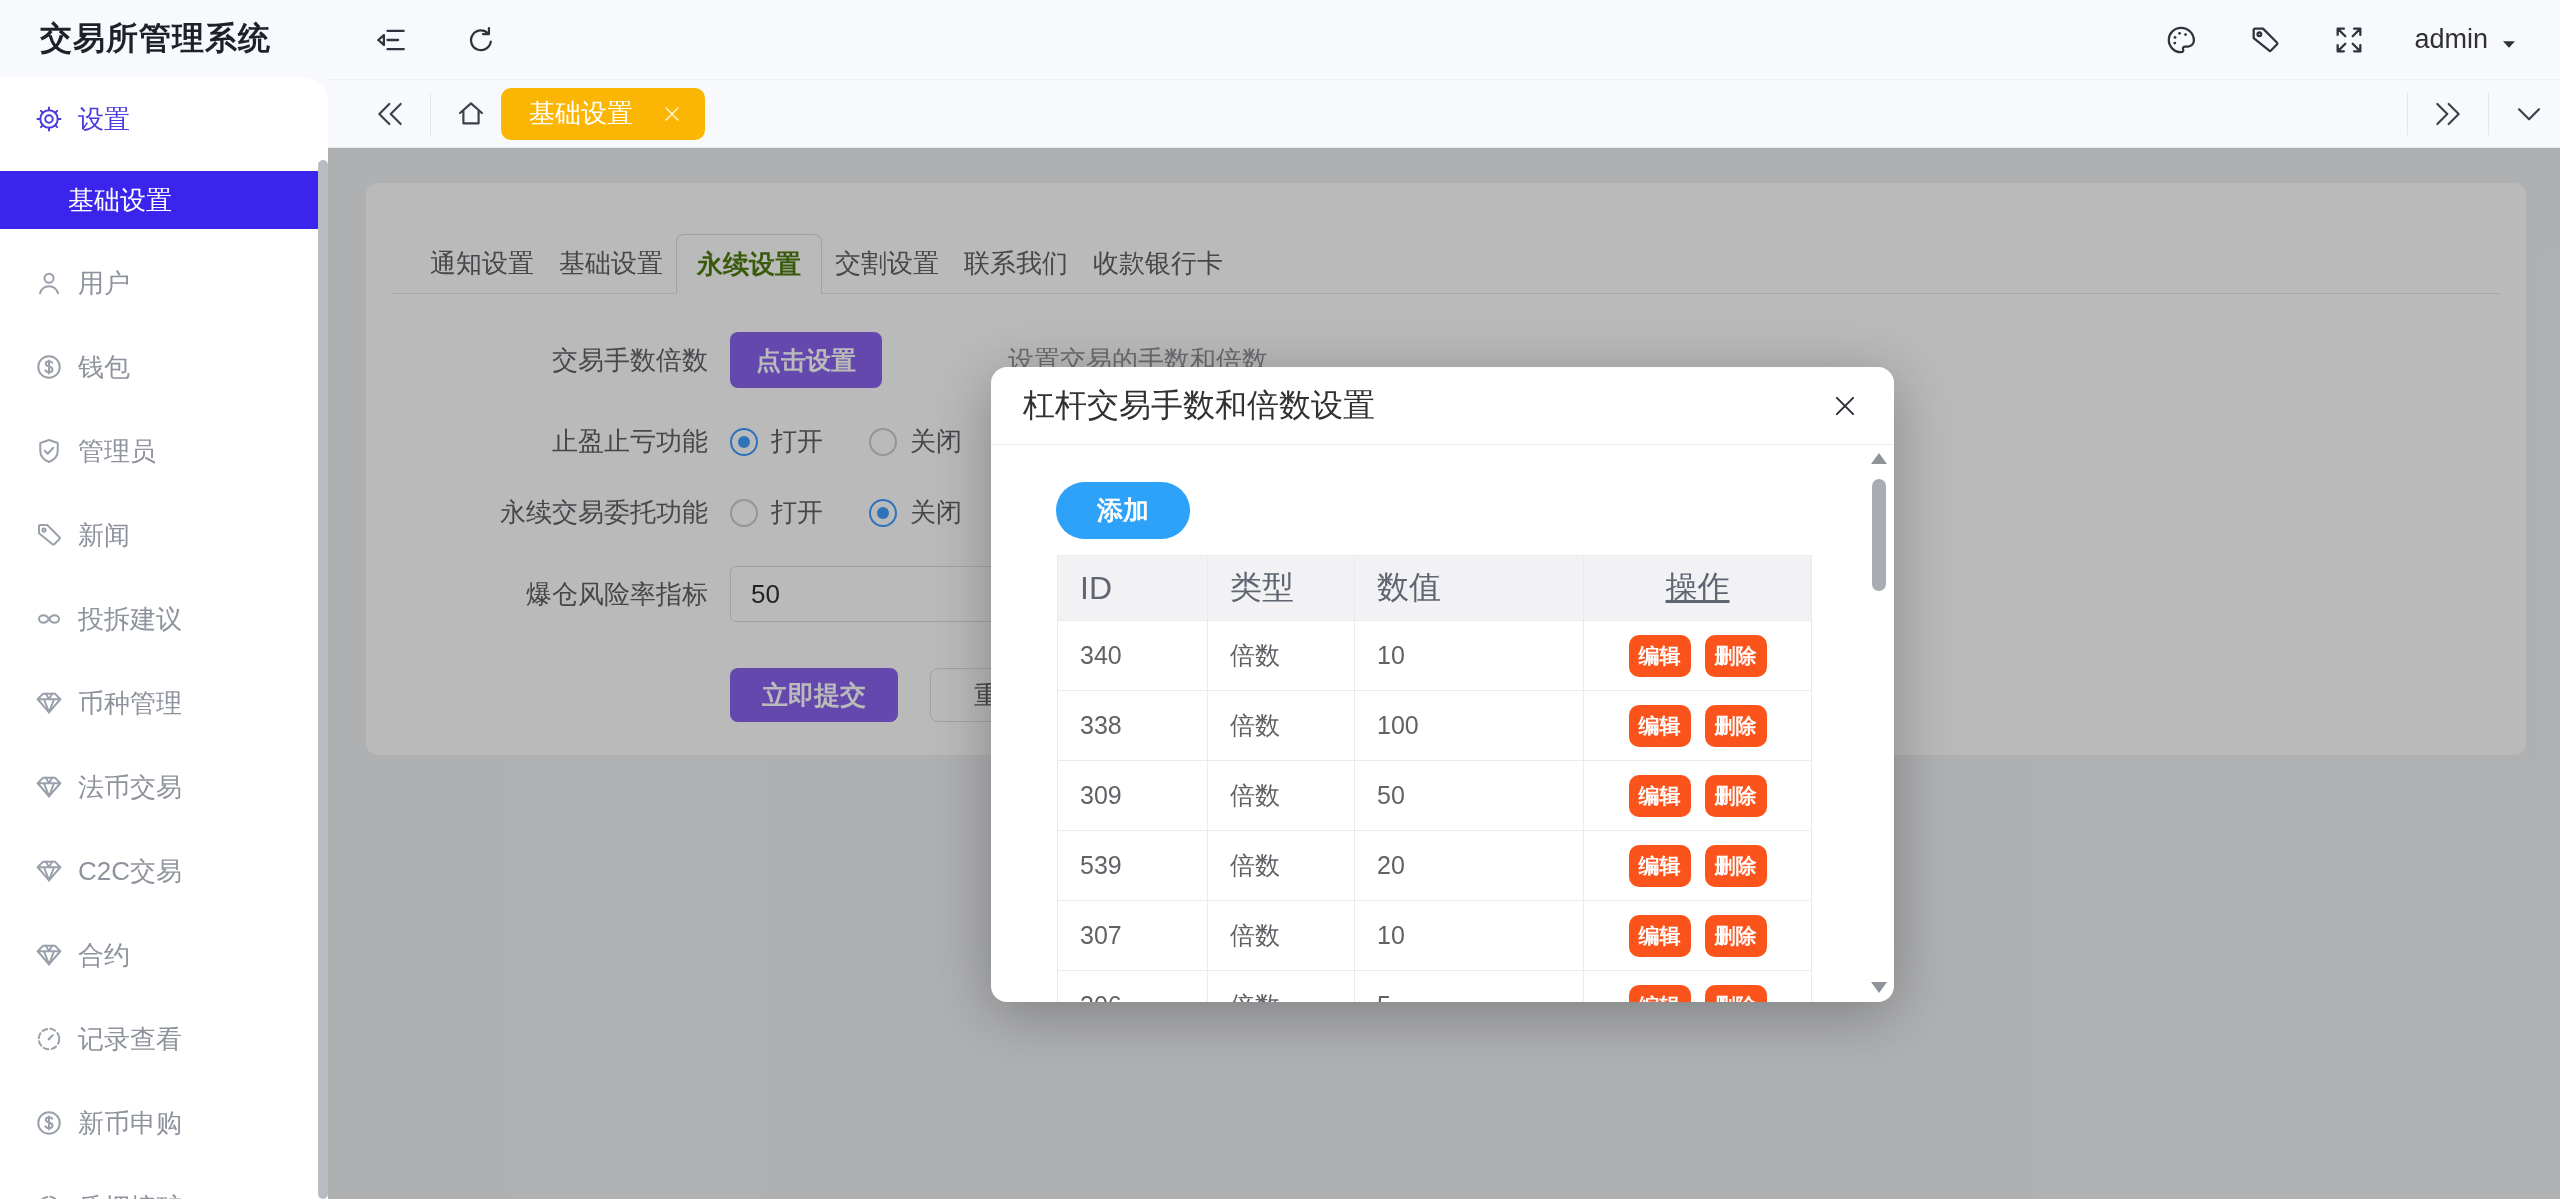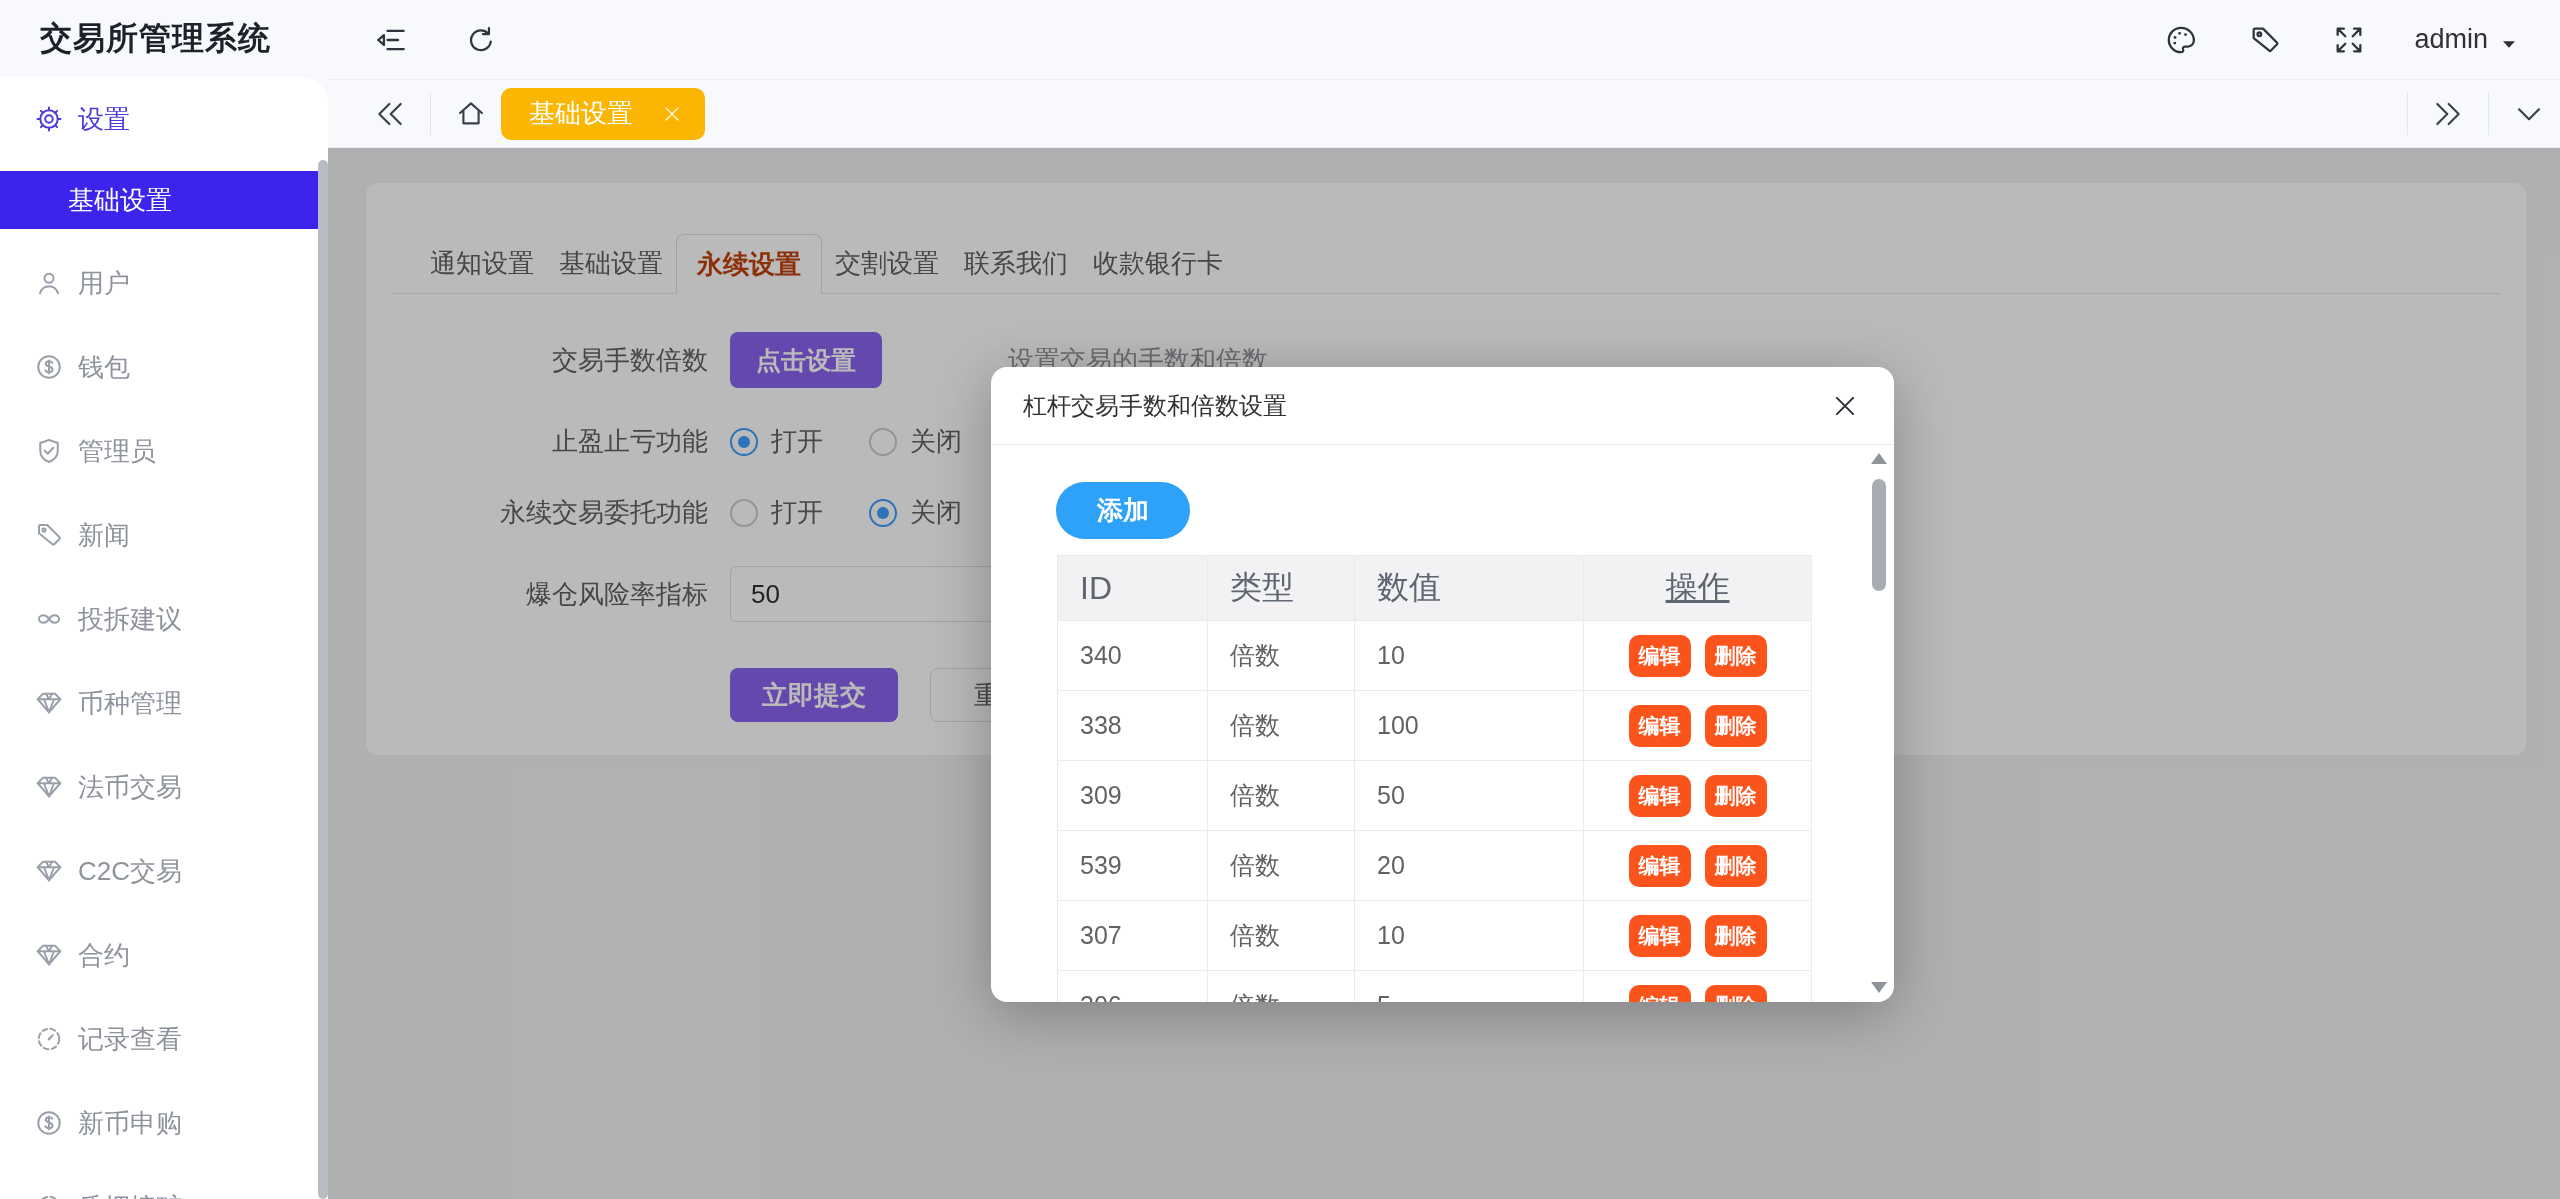--- a/index.html
+++ b/index.html
@@ -36,42 +36,42 @@
   .tabchip .close-ic { width:22px; height:22px; color:rgba(255,255,255,.85); margin-left:28px; }
   .tb-spacer { flex:1; }
 
   
   .content { position:absolute; left:328px; top:148px; right:0; bottom:0; background:#f0f2f5; }
   .overlay { position:absolute; inset:0; background:rgba(0,0,0,.27); z-index:5; }
 
   .card { position:absolute; left:38px; top:35px; width:2160px; height:572px; background:#fff; border-radius:12px; z-index:1; }
   .ctabs { margin:50px 26px 0 26px; padding-left:26px; display:flex; align-items:flex-end; height:61px; border-bottom:1px solid #e4e7ed; }
   .ctab { padding:0 12px; margin-right:1px; height:60px; display:flex; align-items:center; font-size:26px; color:#606266; cursor:pointer; }
-  .ctab.active { font-weight:bold; color:#c2410c; border:1px solid #dcdfe6; border-bottom:1px solid #fff; border-radius:8px 8px 0 0; margin-bottom:-1px; padding:0 20px; }
+  .ctab.active { font-weight:bold; color:#4d7c0f; border:1px solid #dcdfe6; border-bottom:1px solid #fff; border-radius:8px 8px 0 0; margin-bottom:-1px; padding:0 20px; }
 
   .form { margin-top:38px; padding-left:34px; }
   .frow { display:flex; align-items:center; margin-bottom:36px; }
   .flabel { width:308px; text-align:right; font-size:26px; color:#606266; flex:none; }
   .fctrl { margin-left:22px; display:flex; align-items:center; }
   .btn-purple { height:56px; padding:0 26px; background:#8a63ee; color:#fff; font-size:25px; font-weight:bold; border:none; border-radius:8px; display:flex; align-items:center; cursor:pointer; }
   .hint { margin-left:126px; font-size:26px; color:#909399; }
   .radio-opt { display:flex; align-items:center; margin-right:46px; cursor:pointer; }
   .radio { width:28px; height:28px; border-radius:50%; border:2px solid #c9ccd4; background:#fff; position:relative; flex:none; }
   .radio.checked { border-color:#409eff; }
   .radio.checked::after { content:""; position:absolute; left:50%; top:50%; width:12px; height:12px; margin:-6px 0 0 -6px; border-radius:50%; background:#409eff; }
   .radio-lbl { margin-left:13px; font-size:26px; color:#606266; }
   .risk-input { width:500px; height:56px; border:1px solid #dcdfe6; border-radius:6px; background:#fff; padding:0 20px; font-size:26px; color:#303133; font-family:inherit; }
   .btnrow { padding-left:330px; margin-top:46px; display:flex; }
   .btn-submit { width:168px; height:54px; background:#8a63ee; color:#fff; font-size:26px; font-weight:bold; border:none; border-radius:8px; cursor:pointer; }
   .btn-reset { width:140px; height:54px; margin-left:32px; background:#fff; color:#606266; font-size:26px; border:1px solid #dcdfe6; border-radius:8px; cursor:pointer; }
 
   
   .modal { position:absolute; left:663px; top:219px; width:903px; height:635px; background:#fff; border-radius:16px; z-index:10; box-shadow:0 12px 60px rgba(0,0,0,.28); overflow:hidden; }
   .mhead { height:78px; border-bottom:1px solid #ecedf2; display:flex; align-items:center; justify-content:space-between; padding:0 34px 0 32px; }
-  .mtitle { font-size:24px; color:#303133; }
+  .mtitle { font-size:32px; color:#303133; }
   .mclose { width:30px; height:30px; color:#2b2f3a; cursor:pointer; }
   .mbody { position:relative; height:556px; }
   .add-btn { position:absolute; left:65px; top:37px; width:134px; height:57px; border-radius:29px; background:#2da2f8; color:#fff; font-size:26px; font-weight:bold; border:none; display:flex; align-items:center; justify-content:center; cursor:pointer; }
   .mtable { position:absolute; left:66px; top:110px; width:755px; border:1px solid #ebebee; border-bottom:none; }
   .mth, .trow { display:flex; align-items:stretch; }
   .mth { height:64px; background:#f2f2f4; color:#5f6672; font-size:32px; }
   .trow { height:70px; border-top:1px solid #ebebee; color:#606266; font-size:25px; background:#fff; }
   .mth > div, .trow > div { border-right:1px solid #ebebee; display:flex; align-items:center; }
   .mth > div:last-child, .trow > div:last-child { border-right:none; }
   .c1 { width:150px; padding-left:22px; }

